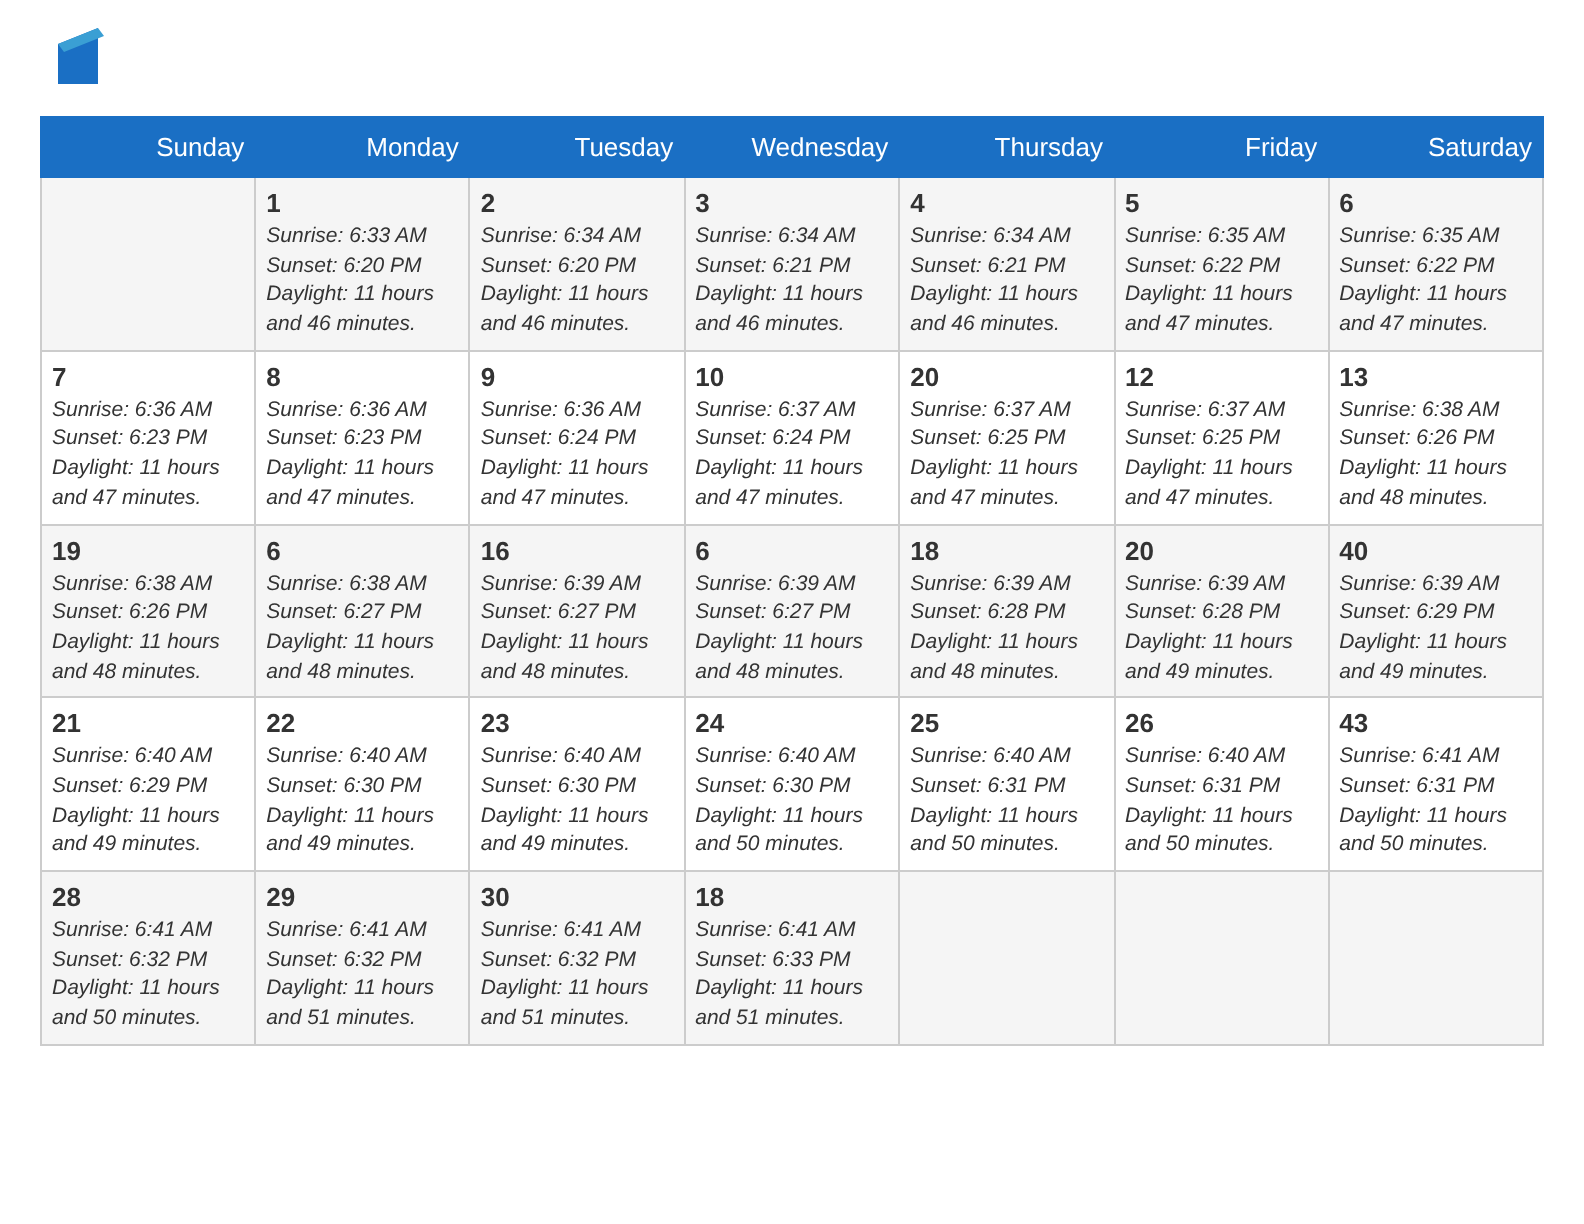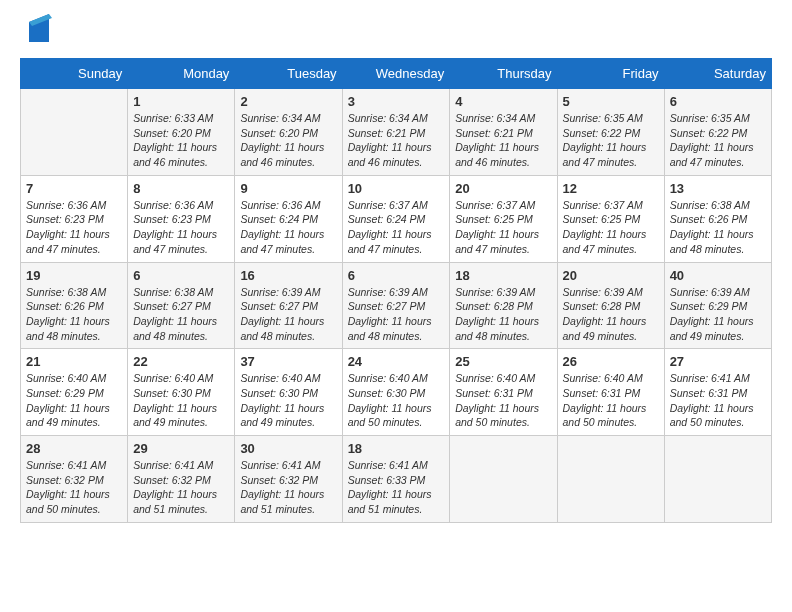--- a/index.html
+++ b/index.html
@@ -240,21 +240,21 @@
 Sunset: 6:29 PM
 Daylight: 11 hours and 49 minutes.</div>
         </td>
         <td>
           <span class="day-number">22</span>
           <div class="cell-info" style="white-space: pre-line;">Sunrise: 6:40 AM
 Sunset: 6:30 PM
 Daylight: 11 hours and 49 minutes.</div>
         </td>
         <td>
-          <span class="day-number">37</span>
+          <span class="day-number">23</span>
           <div class="cell-info" style="white-space: pre-line;">Sunrise: 6:40 AM
 Sunset: 6:30 PM
 Daylight: 11 hours and 49 minutes.</div>
         </td>
         <td>
           <span class="day-number">24</span>
           <div class="cell-info" style="white-space: pre-line;">Sunrise: 6:40 AM
 Sunset: 6:30 PM
 Daylight: 11 hours and 50 minutes.</div>
         </td>
@@ -264,21 +264,21 @@
 Sunset: 6:31 PM
 Daylight: 11 hours and 50 minutes.</div>
         </td>
         <td>
           <span class="day-number">26</span>
           <div class="cell-info" style="white-space: pre-line;">Sunrise: 6:40 AM
 Sunset: 6:31 PM
 Daylight: 11 hours and 50 minutes.</div>
         </td>
         <td>
-          <span class="day-number">27</span>
+          <span class="day-number">43</span>
           <div class="cell-info" style="white-space: pre-line;">Sunrise: 6:41 AM
 Sunset: 6:31 PM
 Daylight: 11 hours and 50 minutes.</div>
         </td>
       </tr>
       <tr>
         <td>
           <span class="day-number">28</span>
           <div class="cell-info" style="white-space: pre-line;">Sunrise: 6:41 AM
 Sunset: 6:32 PM

